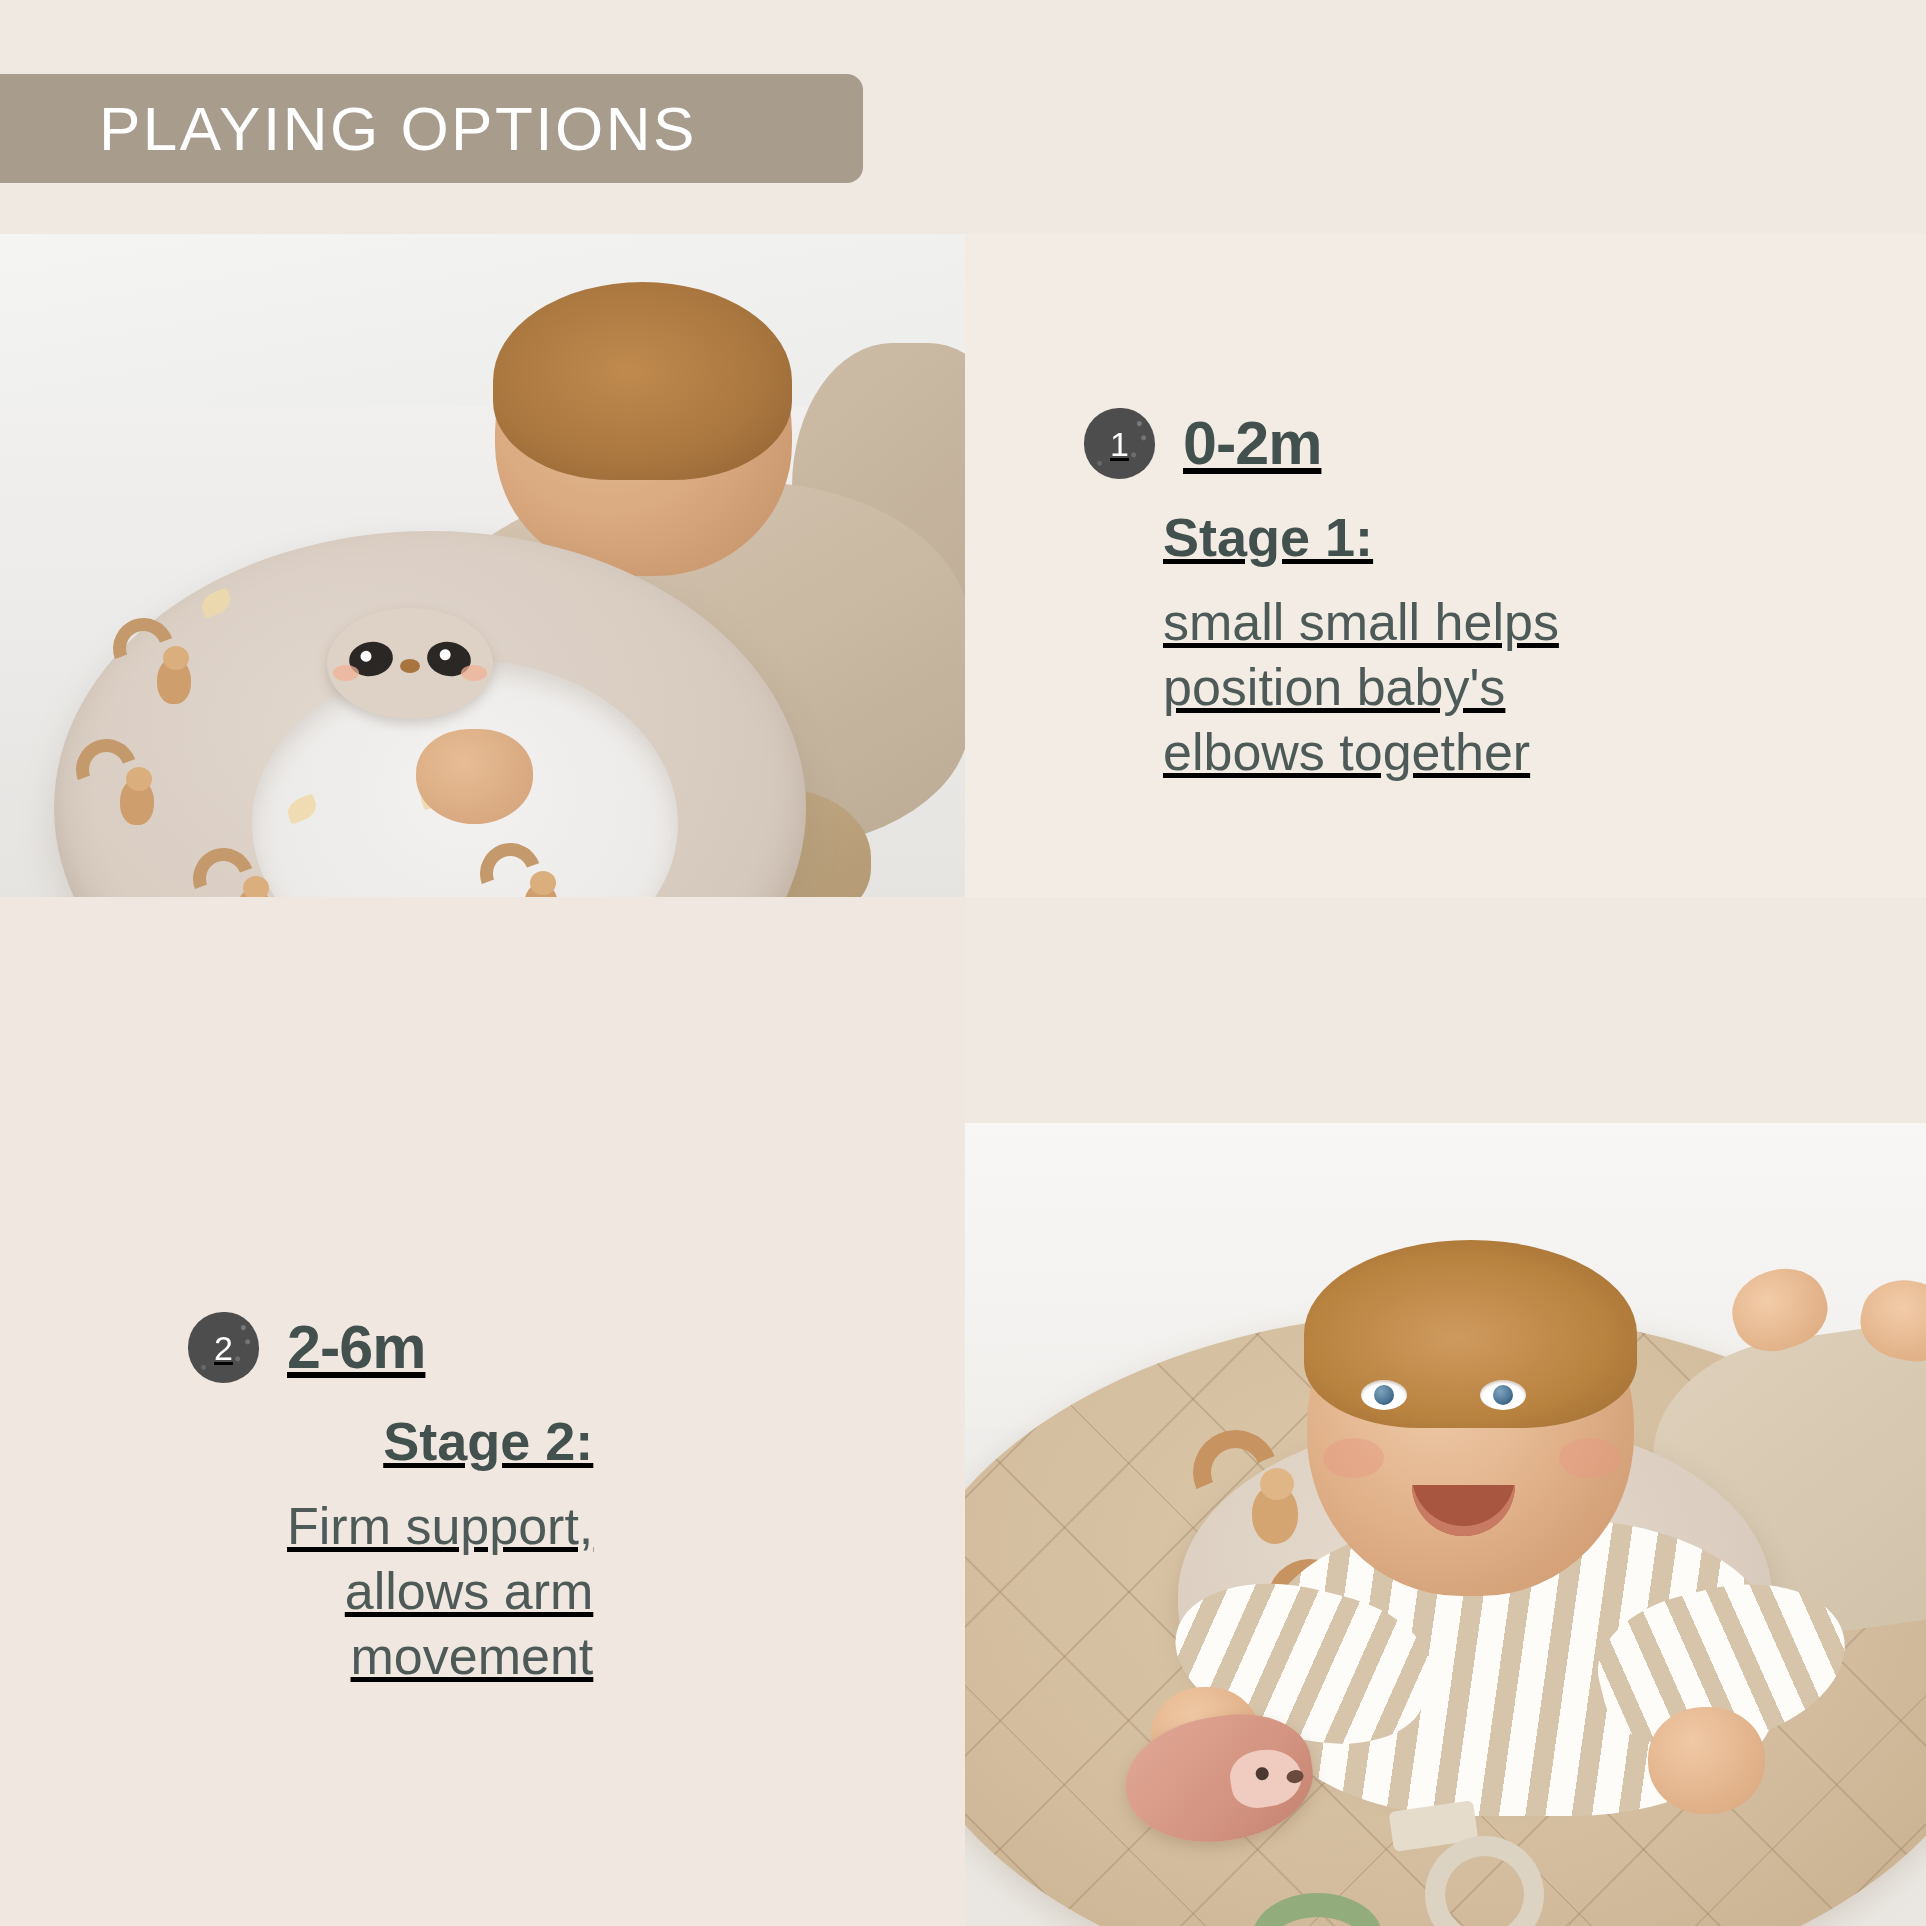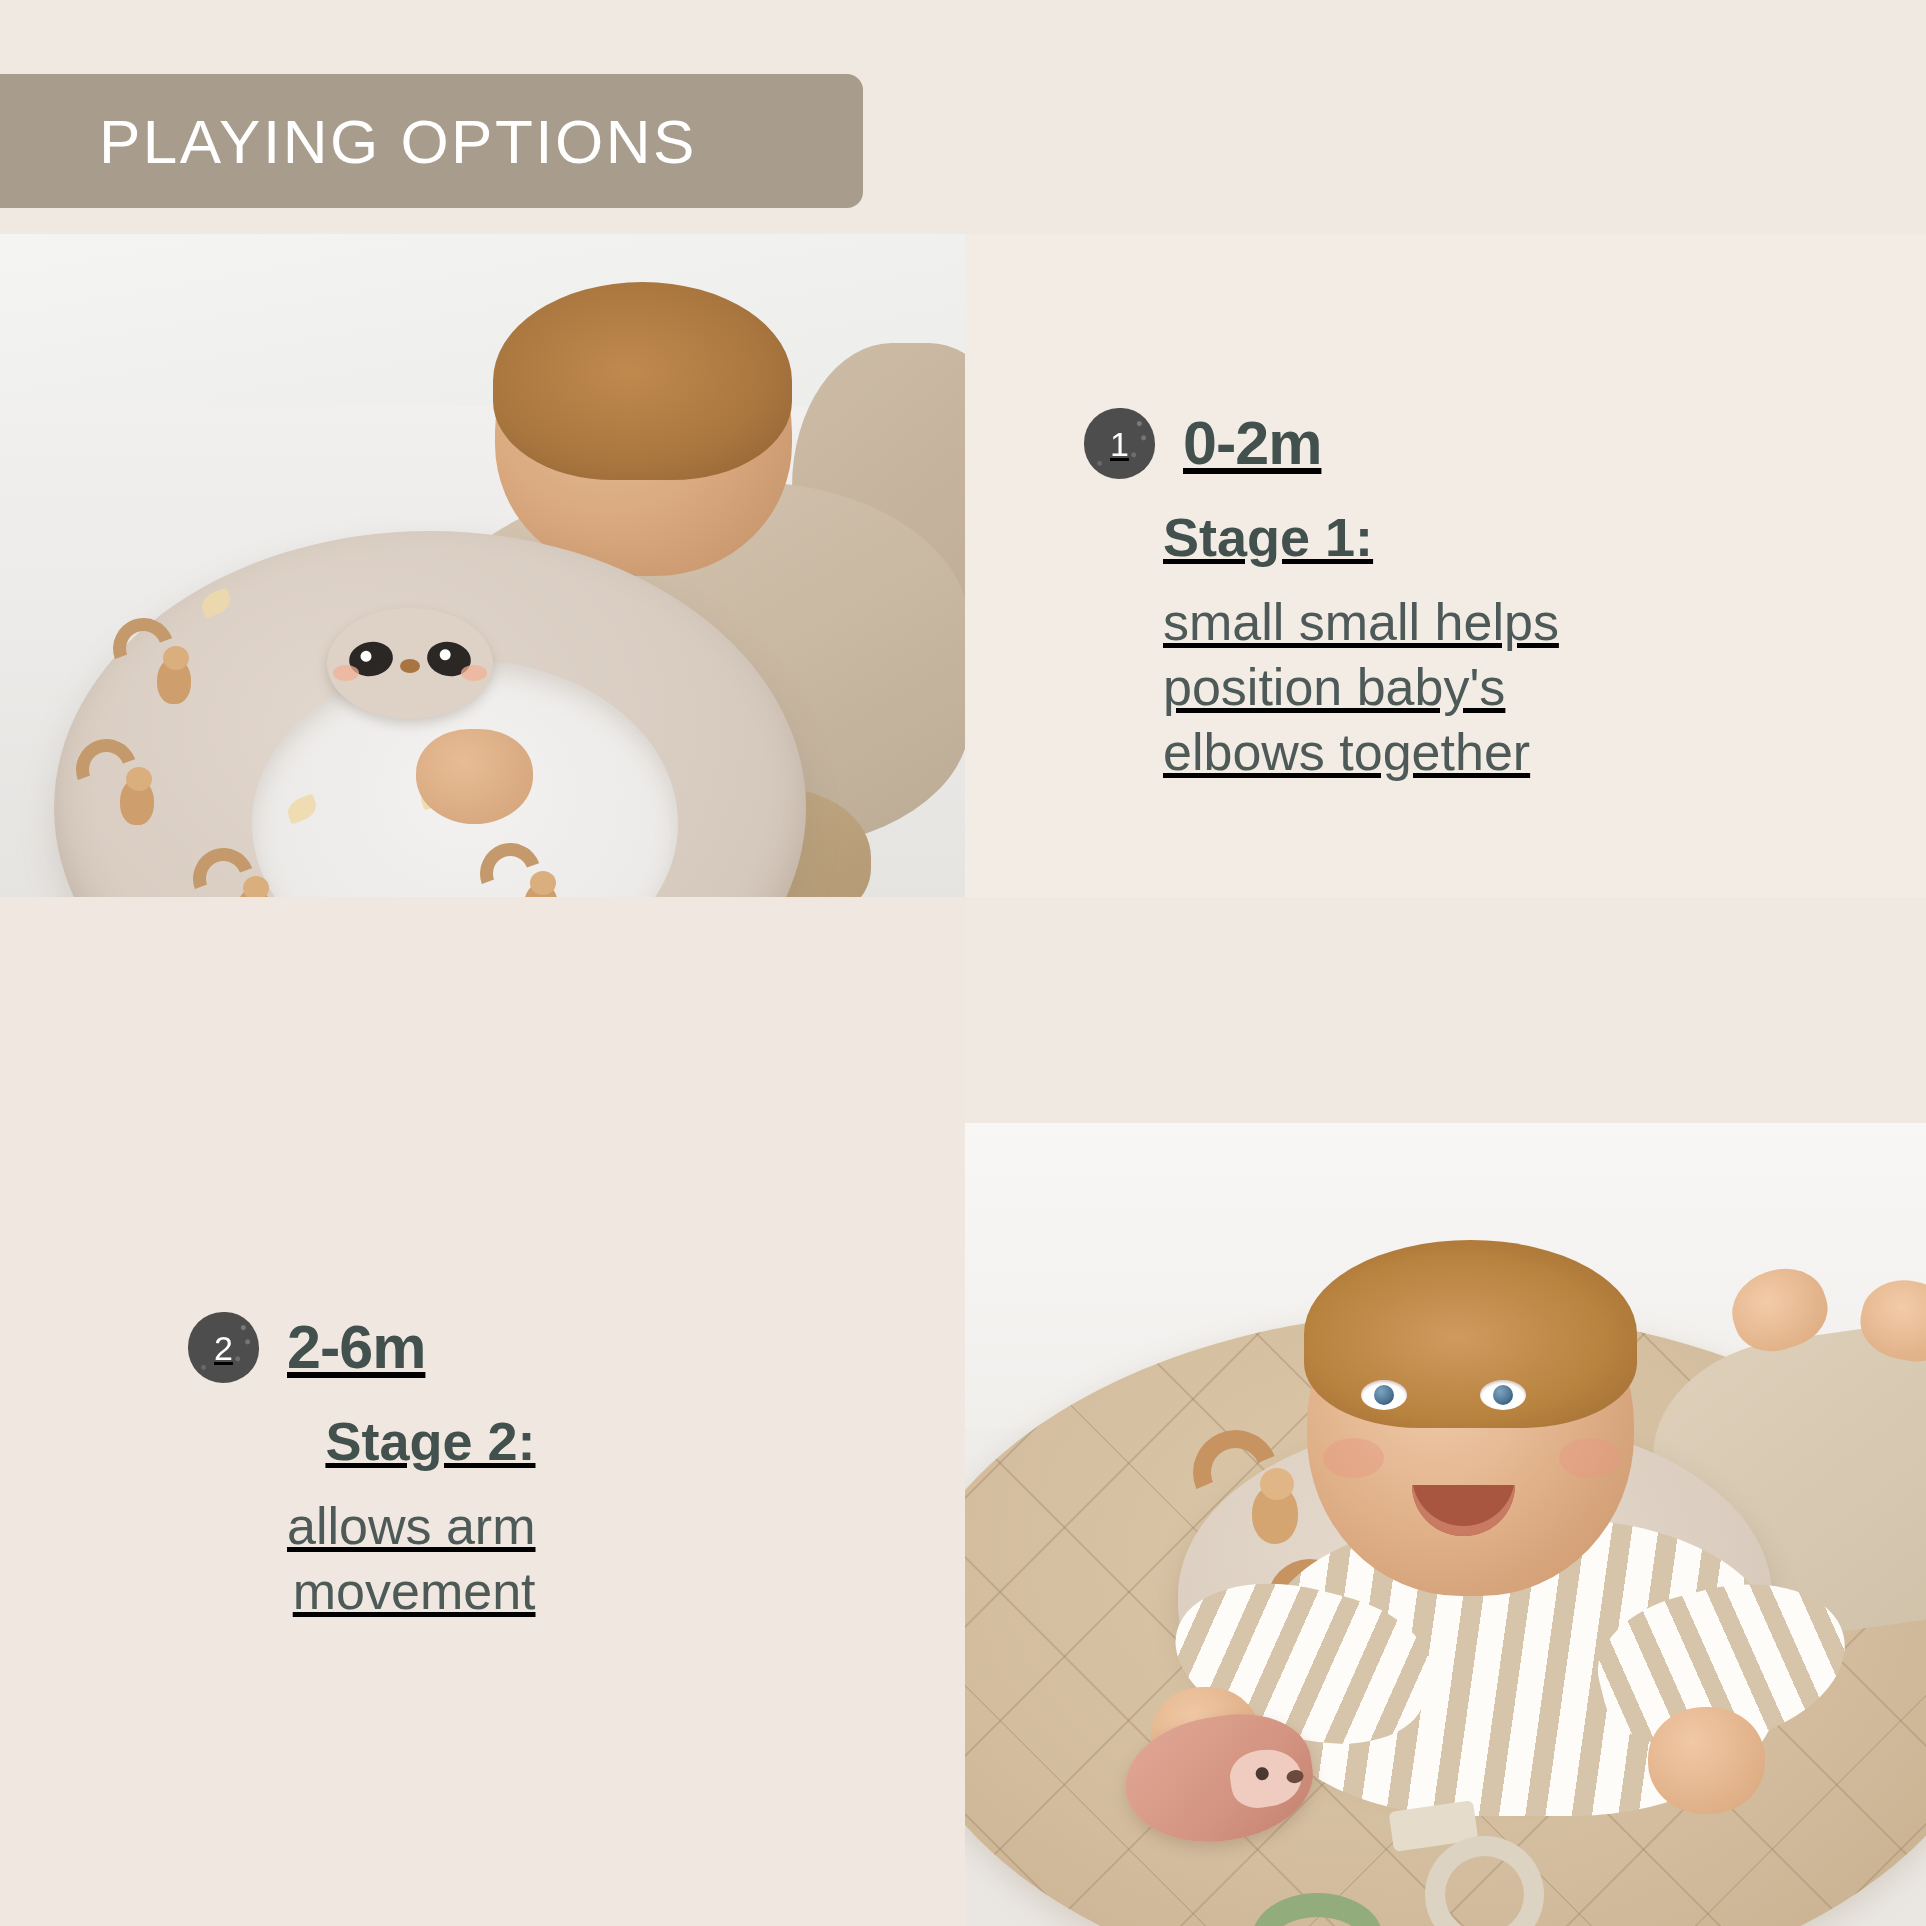--- a/index.html
+++ b/index.html
@@ -7,21 +7,21 @@
   body {
     background:#f0e9e1;
     font-family:"Liberation Sans", sans-serif;
     position:relative;
     overflow:hidden;
   }
 
   
   .header-banner{
     position:absolute; left:0; top:74px;
-    width:863px; height:134px;
+    width:863px; height:109px;
     background:#a89c8d;
     border-top-right-radius:16px;
     border-bottom-right-radius:16px;
     display:flex; align-items:center;
   }
   .header-title{
     color:#ffffff;
     font-size:62px;
     letter-spacing:2.5px;
     font-weight:400;
@@ -467,20 +467,21 @@
 
 <div class="stage-block block2">
   <div class="stage-head">
     <div class="badge">
       <span>2</span>
     </div>
     <div class="age-label">2-6m</div>
   </div>
   <div class="stage-label">Stage 2:</div>
   <div class="stage-desc">
+    <div>Firm support,</div>
     <div>allows arm</div>
     <div>movement</div>
   </div>
 </div>
 
 <div class="quad photo-br">
   <div class="ph2-wall"></div>
 
   <div class="ph2-mat">
     <div class="ph2-quilt"></div>

